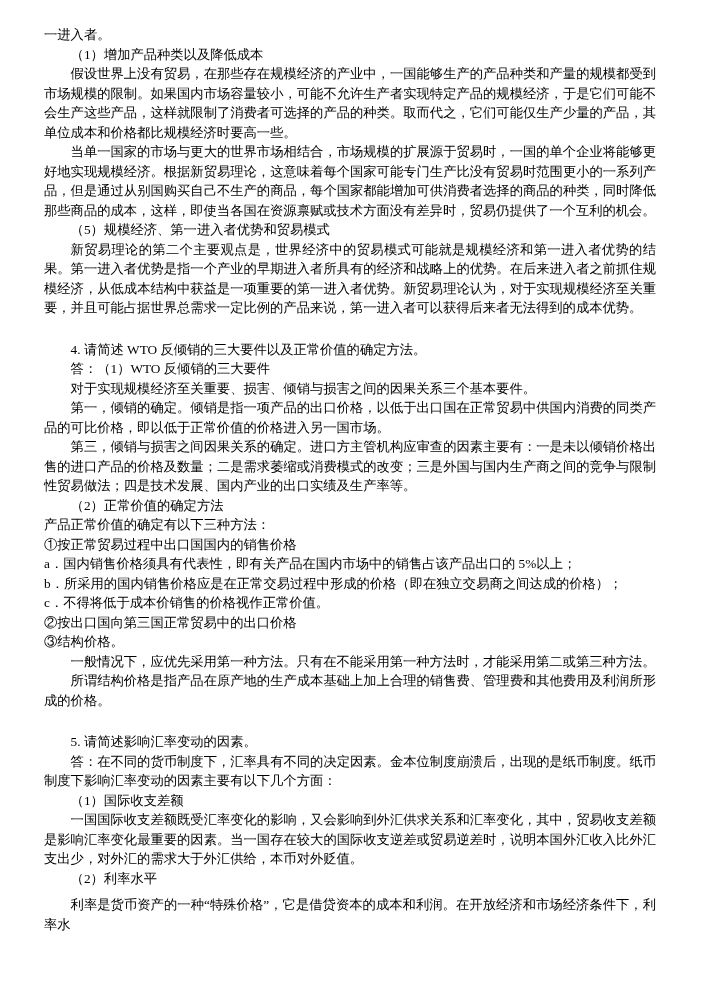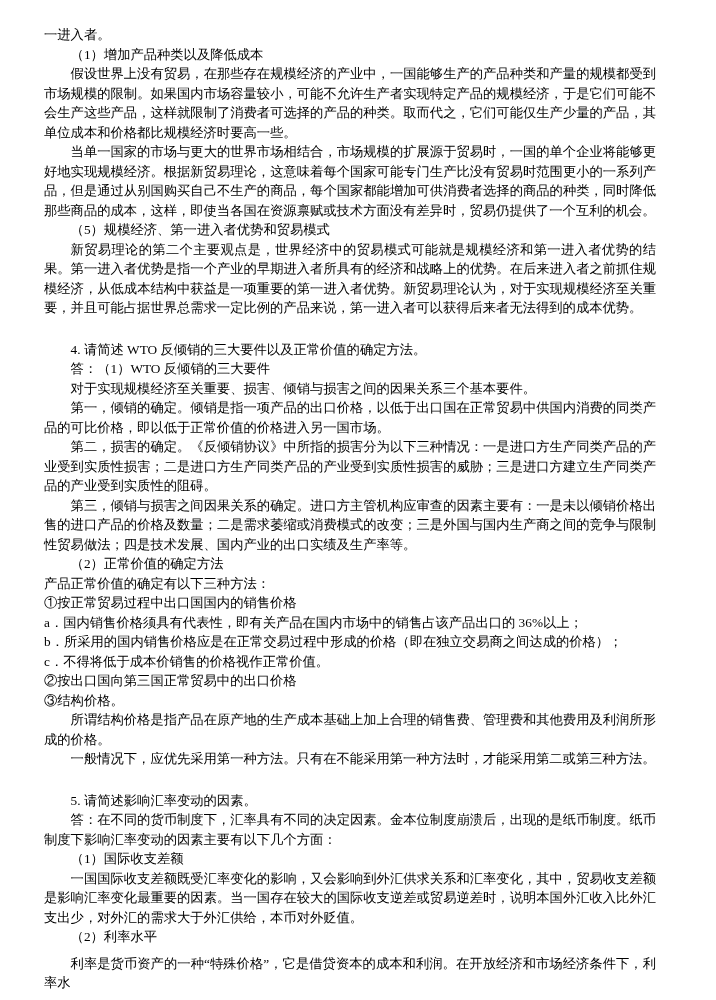--- a/index.html
+++ b/index.html
@@ -48,32 +48,31 @@
       <p class="para">一进入者。</p>
       <p class="para indent">（1）增加产品种类以及降低成本</p>
       <p class="para indent">假设世界上没有贸易，在那些存在规模经济的产业中，一国能够生产的产品种类和产量的规模都受到市场规模的限制。如果国内市场容量较小，可能不允许生产者实现特定产品的规模经济，于是它们可能不会生产这些产品，这样就限制了消费者可选择的产品的种类。取而代之，它们可能仅生产少量的产品，其单位成本和价格都比规模经济时要高一些。</p>
       <p class="para indent">当单一国家的市场与更大的世界市场相结合，市场规模的扩展源于贸易时，一国的单个企业将能够更好地实现规模经济。根据新贸易理论，这意味着每个国家可能专门生产比没有贸易时范围更小的一系列产品，但是通过从别国购买自己不生产的商品，每个国家都能增加可供消费者选择的商品的种类，同时降低那些商品的成本，这样，即使当各国在资源禀赋或技术方面没有差异时，贸易仍提供了一个互利的机会。</p>
       <p class="para indent">（5）规模经济、第一进入者优势和贸易模式</p>
       <p class="para indent">新贸易理论的第二个主要观点是，世界经济中的贸易模式可能就是规模经济和第一进入者优势的结果。第一进入者优势是指一个产业的早期进入者所具有的经济和战略上的优势。在后来进入者之前抓住规模经济，从低成本结构中获益是一项重要的第一进入者优势。新贸易理论认为，对于实现规模经济至关重要，并且可能占据世界总需求一定比例的产品来说，第一进入者可以获得后来者无法得到的成本优势。</p>
       <p class="para indent space-large">4. 请简述 WTO 反倾销的三大要件以及正常价值的确定方法。</p>
       <p class="para indent">答：（1）WTO 反倾销的三大要件</p>
       <p class="para indent">对于实现规模经济至关重要、损害、倾销与损害之间的因果关系三个基本要件。</p>
       <p class="para indent">第一，倾销的确定。倾销是指一项产品的出口价格，以低于出口国在正常贸易中供国内消费的同类产品的可比价格，即以低于正常价值的价格进入另一国市场。</p>
-      <p class="para indent">第二，损害的确定。《反倾销协议》中所指的损害分为以下三种情况：一是进口方生产同类产品的产业受到实质性损害；二是进口方生产同类产品的产业受到实质性损害的威胁；三是进口方建立生产同类产品的产业受到实质性的阻碍。</p>
       <p class="para indent">第三，倾销与损害之间因果关系的确定。进口方主管机构应审查的因素主要有：一是未以倾销价格出售的进口产品的价格及数量；二是需求萎缩或消费模式的改变；三是外国与国内生产商之间的竞争与限制性贸易做法；四是技术发展、国内产业的出口实绩及生产率等。</p>
       <p class="para indent">（2）正常价值的确定方法</p>
       <p class="para">产品正常价值的确定有以下三种方法：</p>
       <p class="para">①按正常贸易过程中出口国国内的销售价格</p>
-      <p class="para">a．国内销售价格须具有代表性，即有关产品在国内市场中的销售占该产品出口的 36%以上；</p>
+      <p class="para">a．国内销售价格须具有代表性，即有关产品在国内市场中的销售占该产品出口的 5%以上；</p>
       <p class="para">b．所采用的国内销售价格应是在正常交易过程中形成的价格（即在独立交易商之间达成的价格）；</p>
       <p class="para">c．不得将低于成本价销售的价格视作正常价值。</p>
       <p class="para">②按出口国向第三国正常贸易中的出口价格</p>
       <p class="para">③结构价格。</p>
+      <p class="para indent">一般情况下，应优先采用第一种方法。只有在不能采用第一种方法时，才能采用第二或第三种方法。</p>
       <p class="para indent">所谓结构价格是指产品在原产地的生产成本基础上加上合理的销售费、管理费和其他费用及利润所形成的价格。</p>
-      <p class="para indent">一般情况下，应优先采用第一种方法。只有在不能采用第一种方法时，才能采用第二或第三种方法。</p>
       <p class="para indent space-large">5. 请简述影响汇率变动的因素。</p>
       <p class="para indent">答：在不同的货币制度下，汇率具有不同的决定因素。金本位制度崩溃后，出现的是纸币制度。纸币制度下影响汇率变动的因素主要有以下几个方面：</p>
       <p class="para indent">（1）国际收支差额</p>
       <p class="para indent">一国国际收支差额既受汇率变化的影响，又会影响到外汇供求关系和汇率变化，其中，贸易收支差额是影响汇率变化最重要的因素。当一国存在较大的国际收支逆差或贸易逆差时，说明本国外汇收入比外汇支出少，对外汇的需求大于外汇供给，本币对外贬值。</p>
       <p class="para indent">（2）利率水平</p>
       <p class="para indent space-small">利率是货币资产的一种“特殊价格”，它是借贷资本的成本和利润。在开放经济和市场经济条件下，利率水</p>
     </div>
 </div>
 
 </body></html>

